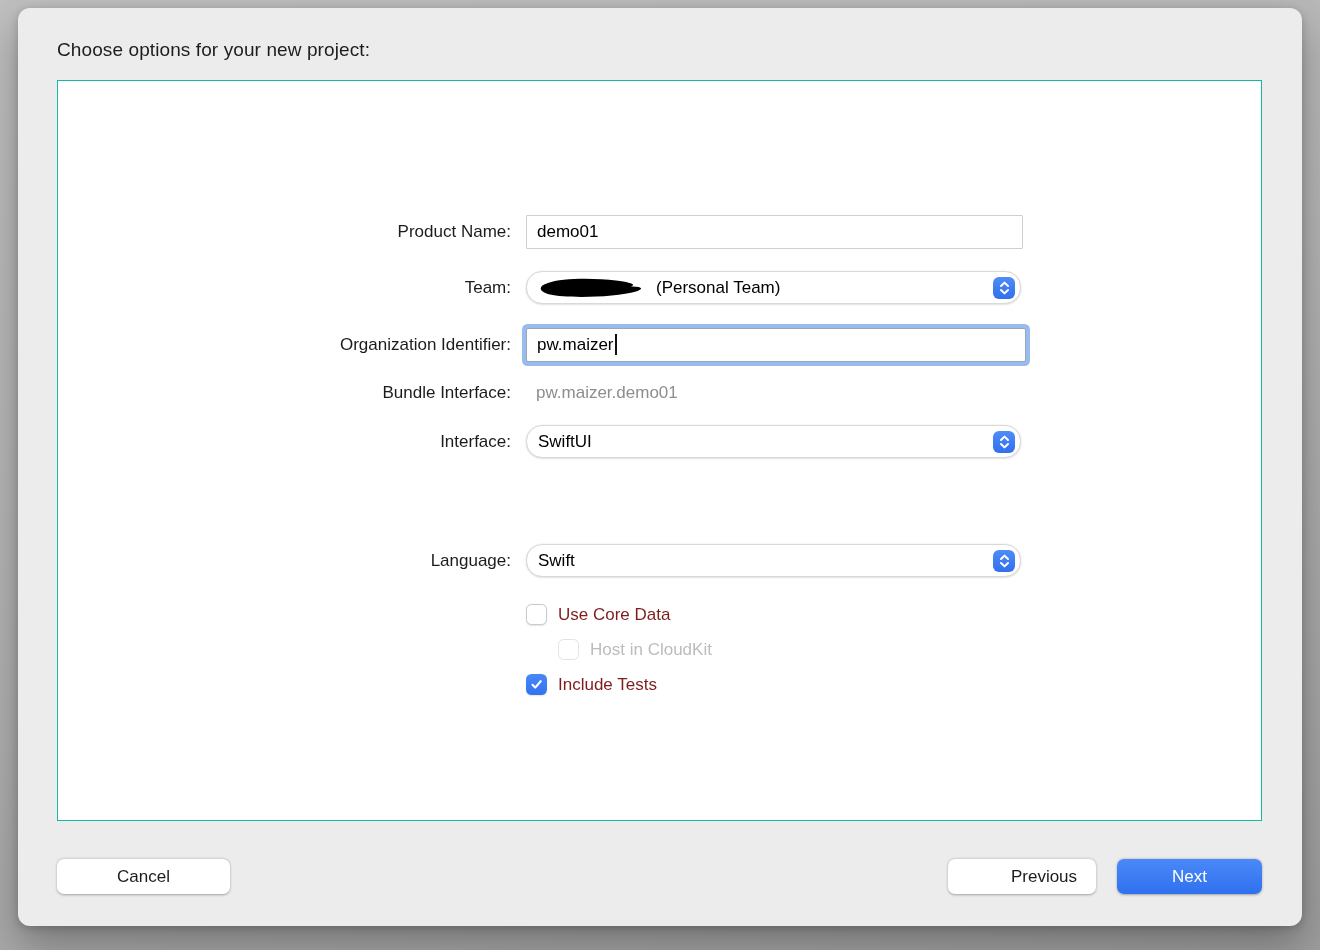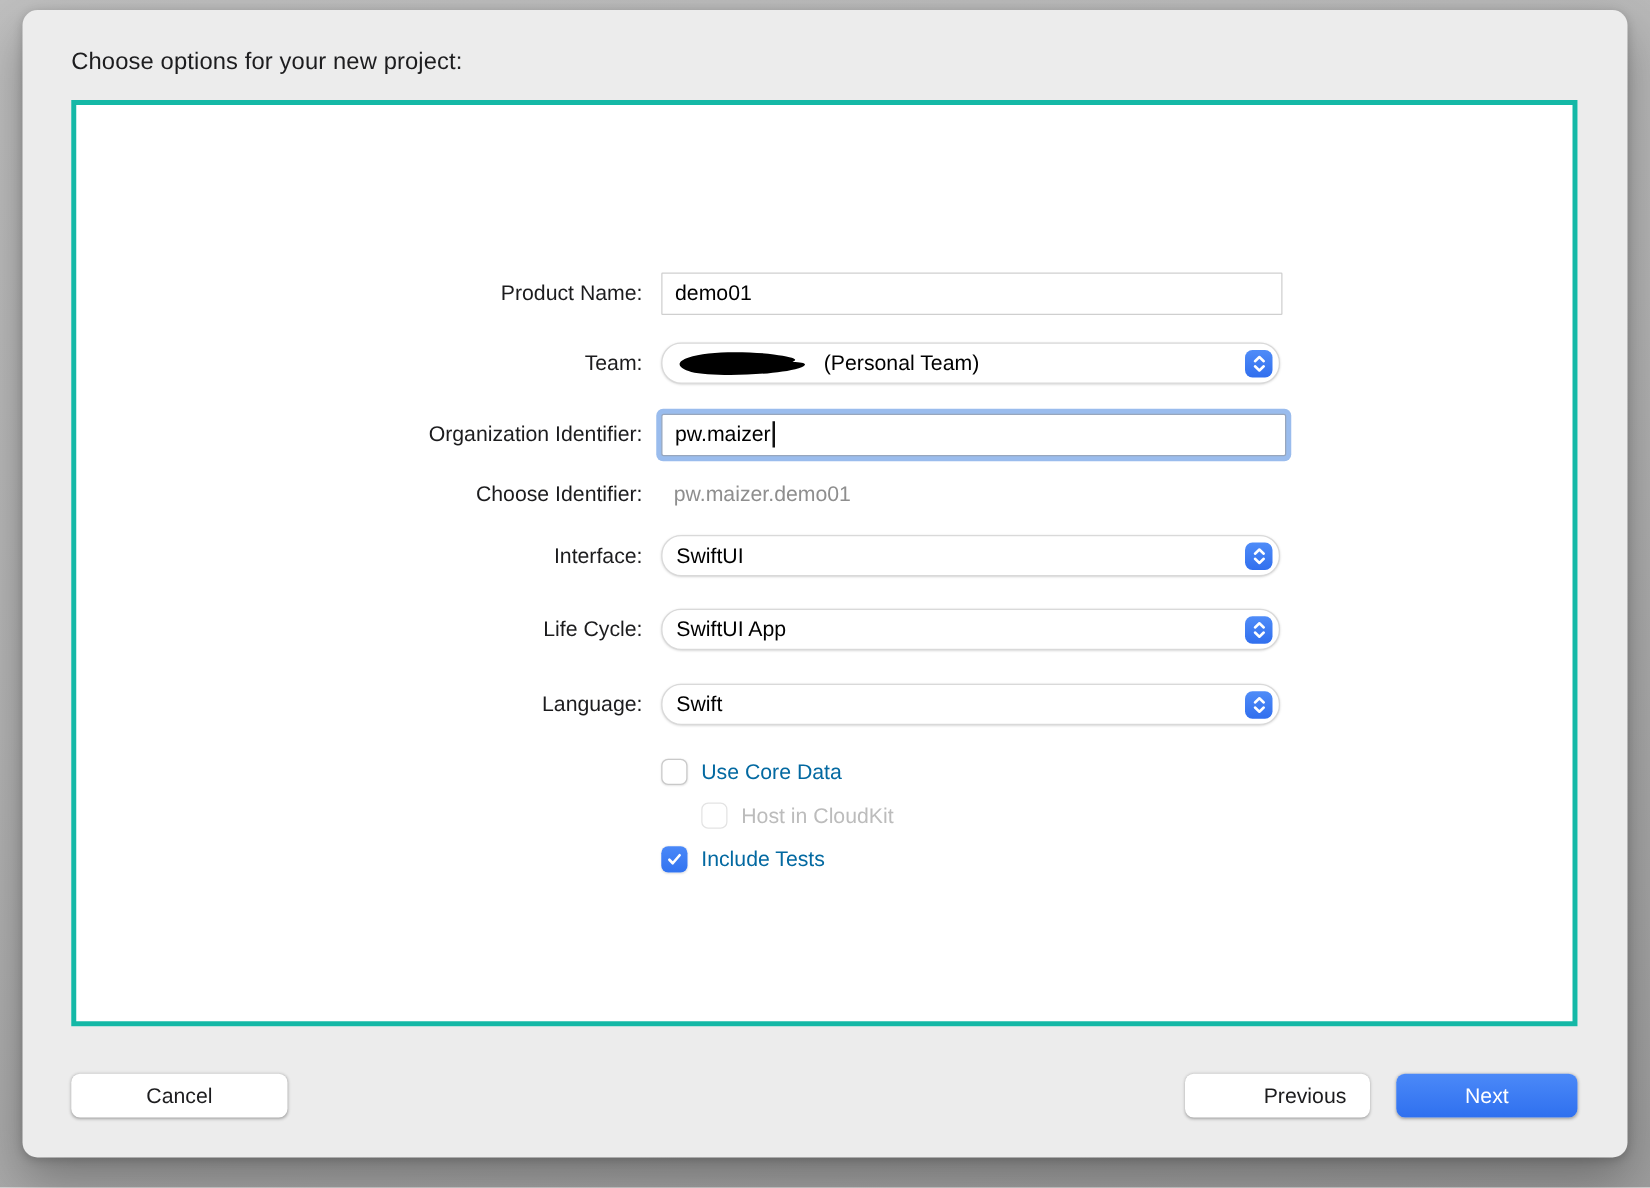--- a/index.html
+++ b/index.html
@@ -26,21 +26,21 @@
     left: 39px; top: 31px;
     font-size: 19px;
     color: #1d1d1f;
     letter-spacing: 0.1px;
   }
   .panel {
     position: absolute;
     left: 39px; top: 72px;
     width: 1205px; height: 741px;
     background: #ffffff;
-    border: 4px solid #14b8a6;
+    border: 1px solid #14b8a6;
   }
   .row {
     position: absolute;
     left: 0; width: 100%;
     display: flex;
     align-items: center;
   }
   .flabel {
     width: 453px;
     text-align: right;
@@ -130,21 +130,21 @@
     justify-content: center;
   }
   .checkbox.disabled {
     border-color: #e3e3e3;
     box-shadow: none;
   }
   .checkbox.checked {
     background: linear-gradient(180deg, #4a88f8 0%, #3173f0 100%);
     border: none;
   }
-  .checklabel { font-size: 17px; color: #0369a1; }
+  .checklabel { font-size: 17px; color: #7f1d1d; }
   .checklabel.disabled { color: #bcbcbc; }
 
   
   .btn {
     position: absolute;
     height: 35px;
     border: none;
     border-radius: 7px;
     background: #ffffff;
     box-shadow: 0 0.5px 2.5px rgba(0,0,0,0.32);
@@ -196,52 +196,39 @@
       <div class="row" style="top:246px; height:35px;">
         <div class="flabel">Organization Identifier:</div>
         <div class="fgap"></div>
         <div class="textfield focused">
           <span>pw.maizer</span>
           <span class="caret"></span>
         </div>
       </div>
 
       <div class="row" style="top:300px; height:24px;">
-        <div class="flabel">Choose Identifier:</div>
+        <div class="flabel">Bundle Interface:</div>
         <div class="fgap"></div>
         <div class="static-value">pw.maizer.demo01</div>
       </div>
 
       <div class="row" style="top:344px; height:33px;">
         <div class="flabel">Interface:</div>
         <div class="fgap"></div>
         <div class="popup">
           <span>SwiftUI</span>
           <span class="popup-stepper">
             <svg width="15" height="16" viewBox="0 0 15 16">
               <path d="M4 6 L7.5 2.6 L11 6" fill="none" stroke="#fff" stroke-width="2" stroke-linecap="round" stroke-linejoin="round"></path>
               <path d="M4 10 L7.5 13.4 L11 10" fill="none" stroke="#fff" stroke-width="2" stroke-linecap="round" stroke-linejoin="round"></path>
             </svg>
           </span>
         </div>
       </div>
 
-      <div class="row" style="top:403px; height:33px;">
-        <div class="flabel">Life Cycle:</div>
-        <div class="fgap"></div>
-        <div class="popup">
-          <span>SwiftUI App</span>
-          <span class="popup-stepper">
-            <svg width="15" height="16" viewBox="0 0 15 16">
-              <path d="M4 6 L7.5 2.6 L11 6" fill="none" stroke="#fff" stroke-width="2" stroke-linecap="round" stroke-linejoin="round"></path>
-              <path d="M4 10 L7.5 13.4 L11 10" fill="none" stroke="#fff" stroke-width="2" stroke-linecap="round" stroke-linejoin="round"></path>
-            </svg>
-          </span>
-        </div>
-      </div>
 
       <div class="row" style="top:463px; height:33px;">
         <div class="flabel">Language:</div>
         <div class="fgap"></div>
         <div class="popup">
           <span>Swift</span>
           <span class="popup-stepper">
             <svg width="15" height="16" viewBox="0 0 15 16">
               <path d="M4 6 L7.5 2.6 L11 6" fill="none" stroke="#fff" stroke-width="2" stroke-linecap="round" stroke-linejoin="round"></path>
               <path d="M4 10 L7.5 13.4 L11 10" fill="none" stroke="#fff" stroke-width="2" stroke-linecap="round" stroke-linejoin="round"></path>

